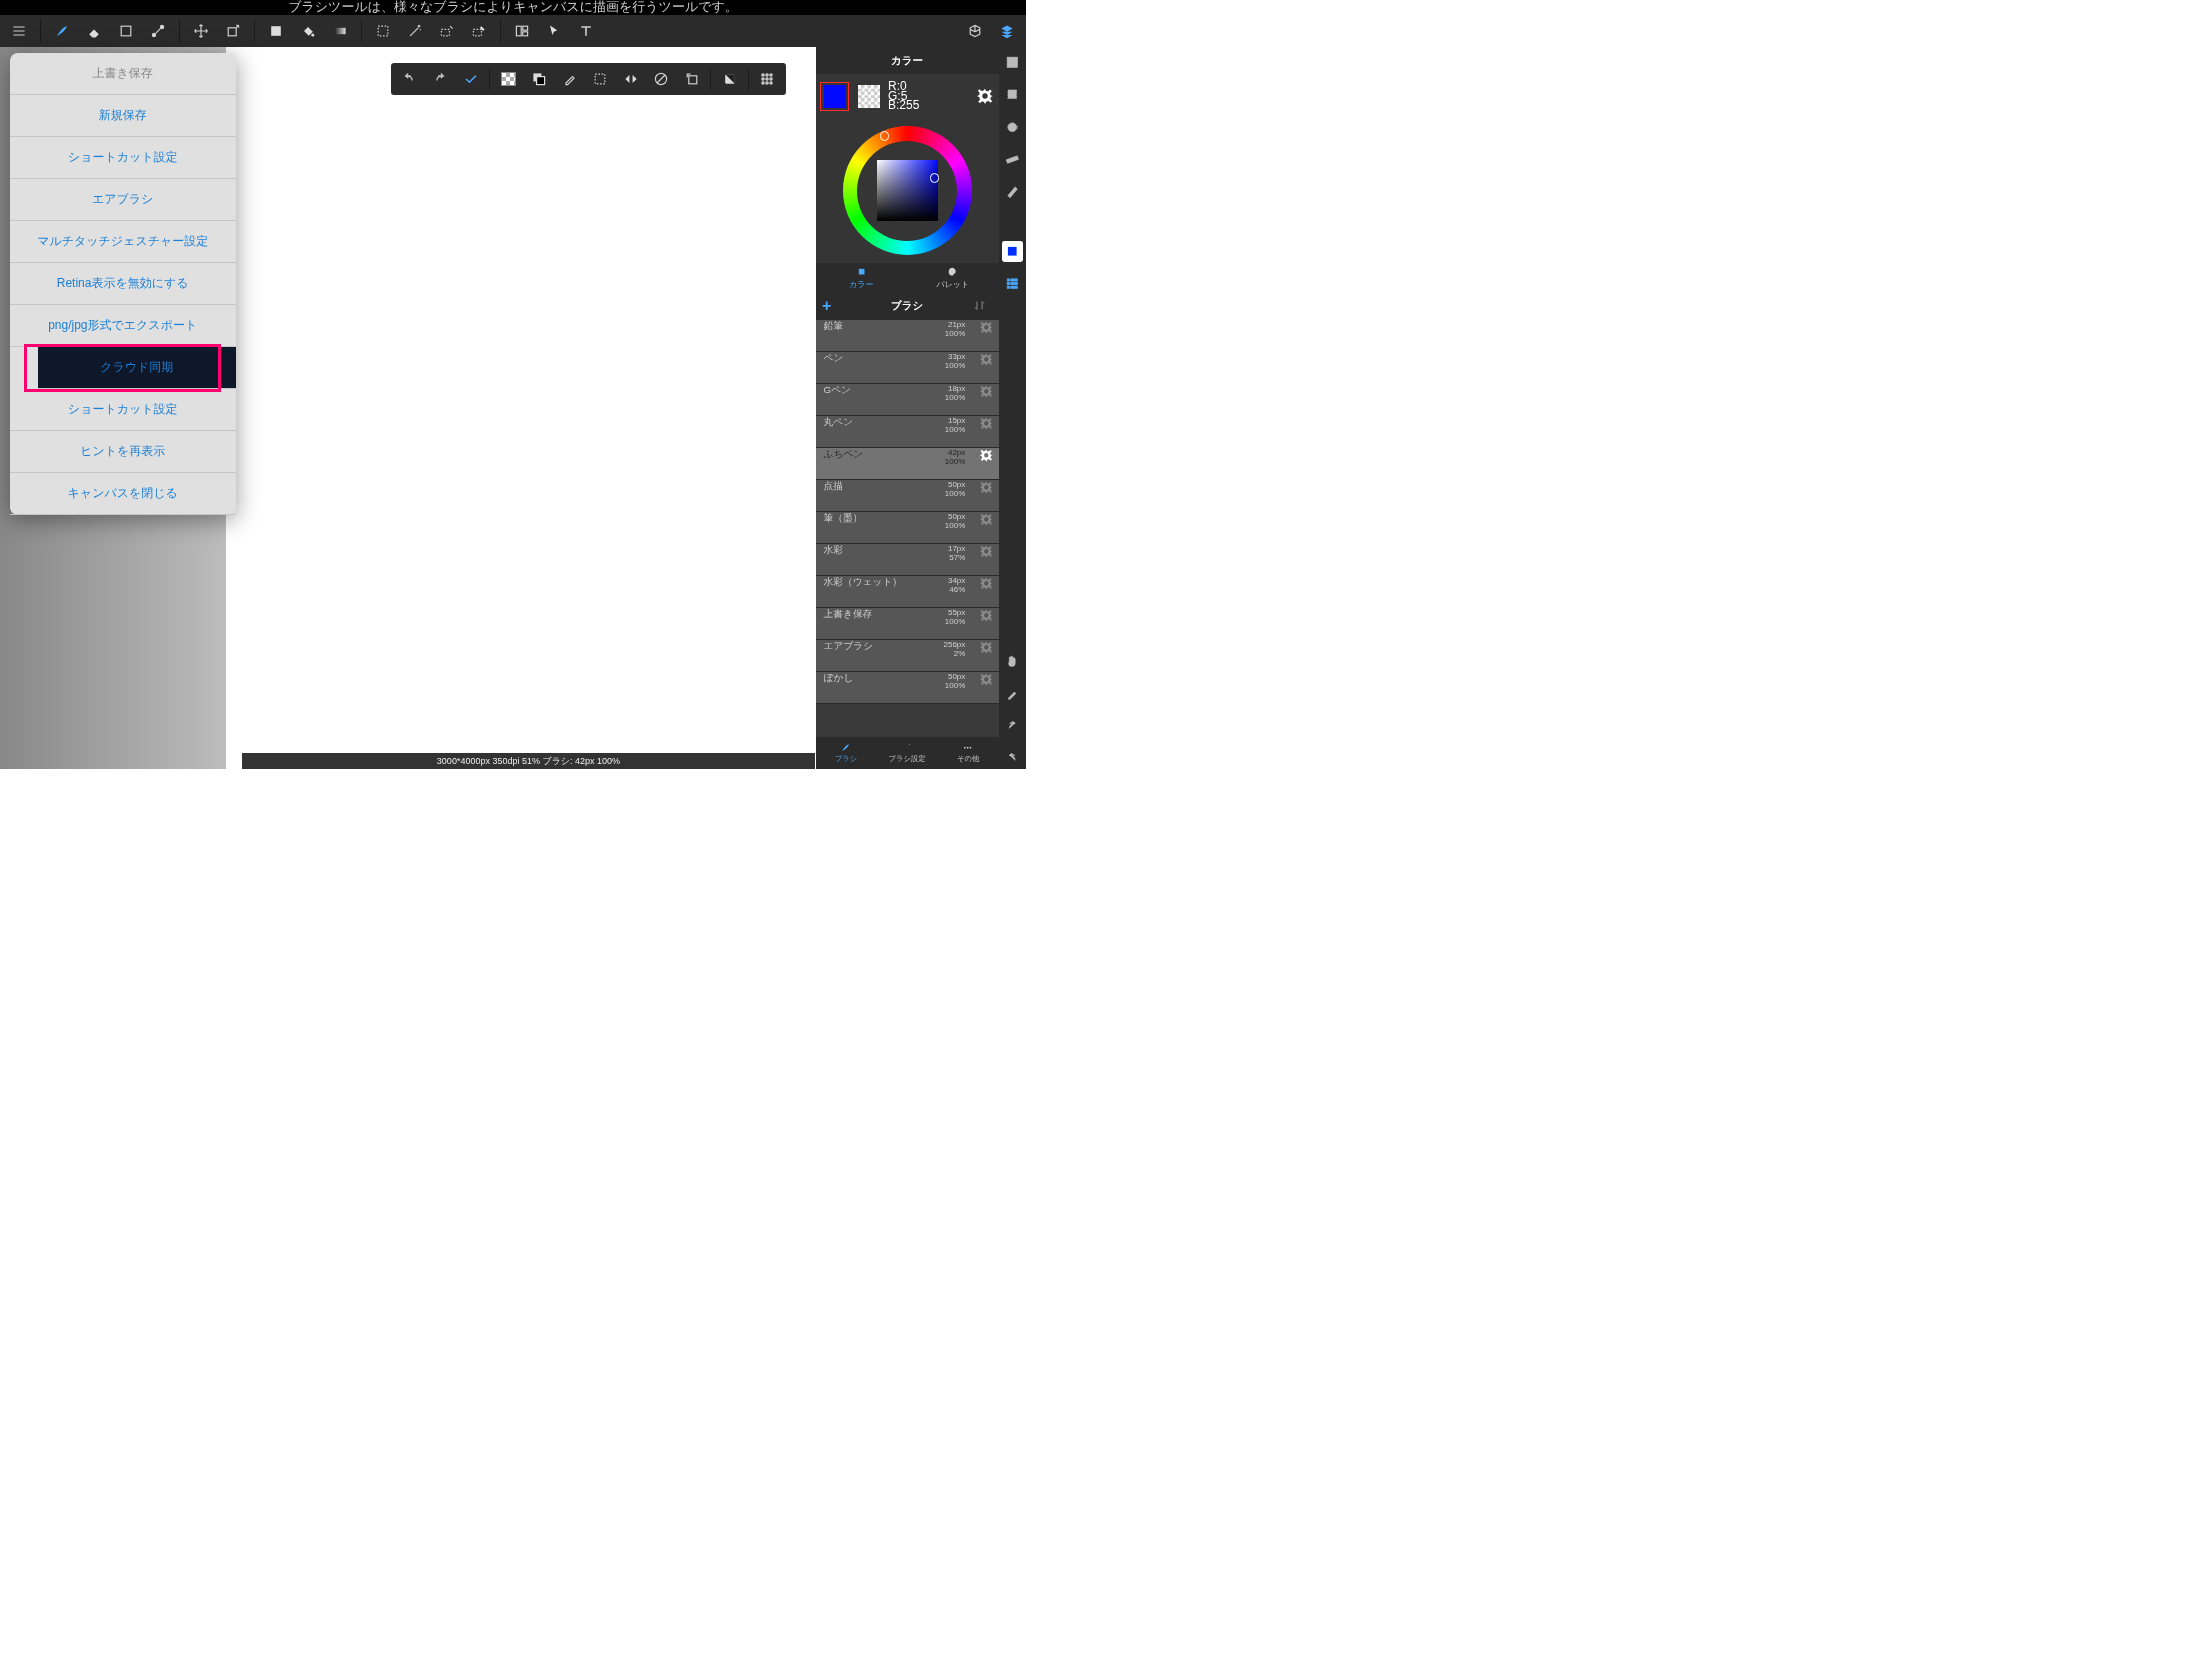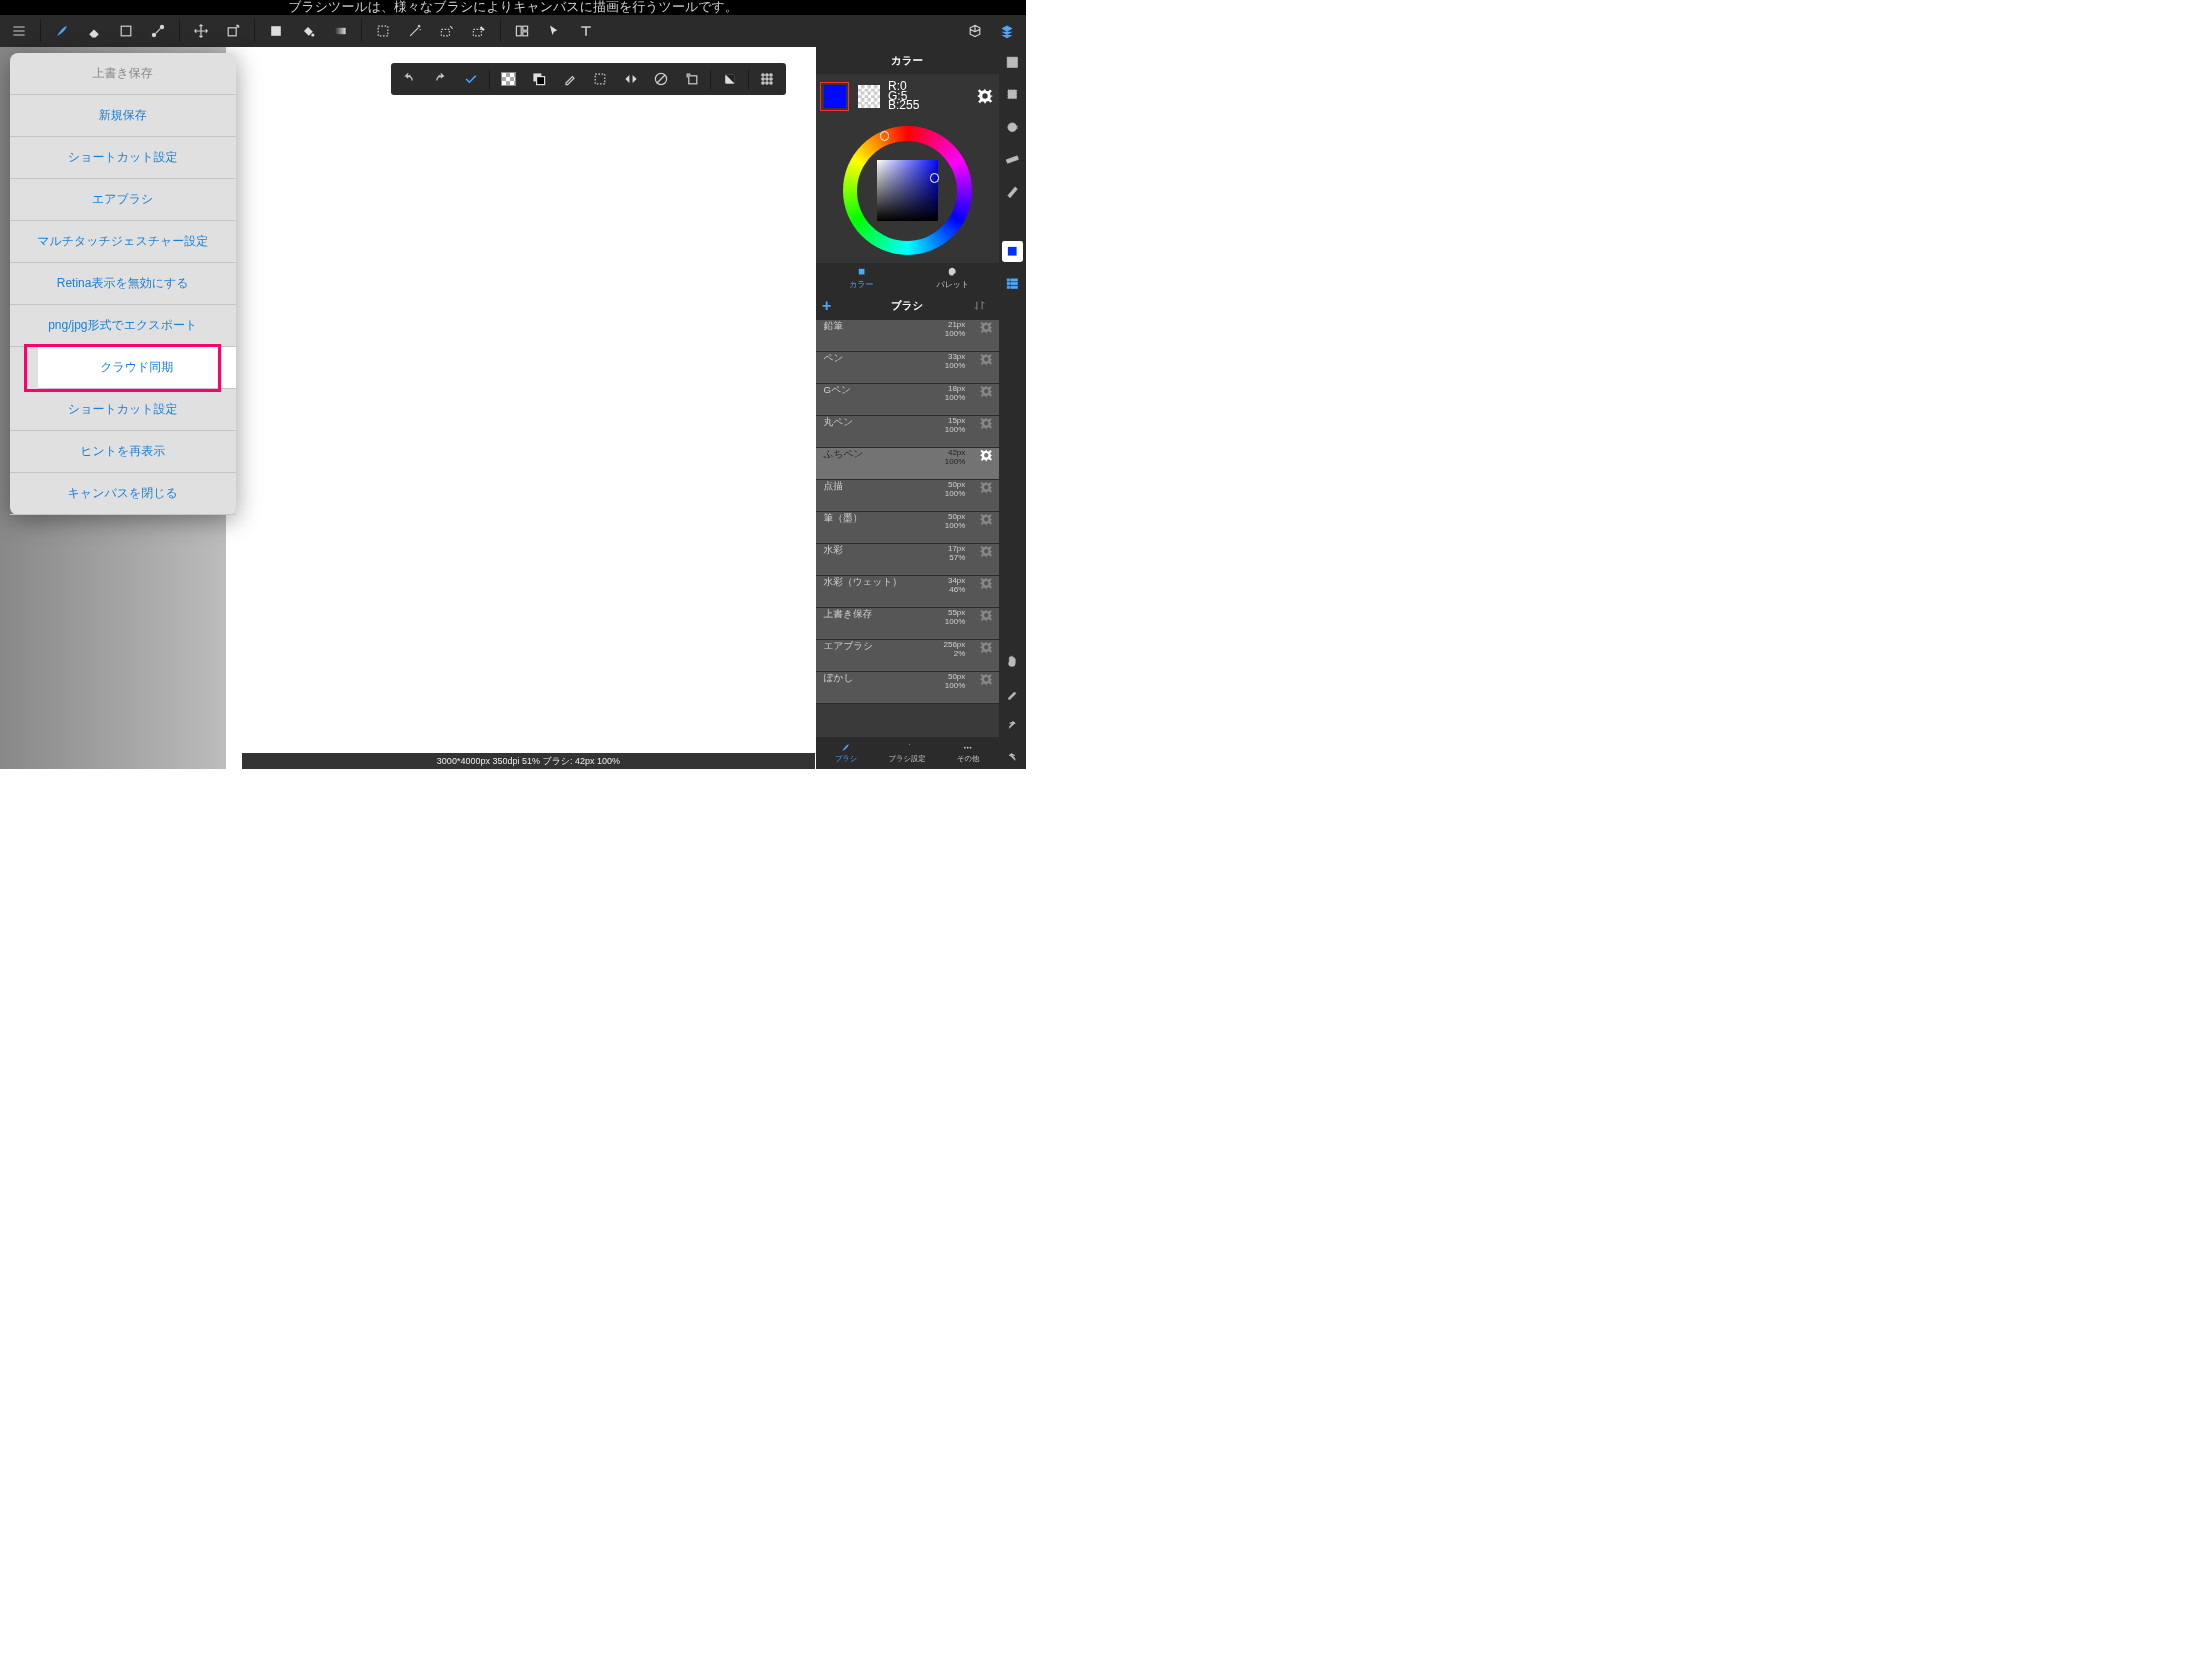--- a/index.html
+++ b/index.html
@@ -27,21 +27,21 @@
 .ct-sep { width: 0.8px; height: 21px; background: #1a1a1a; margin: 0 1.6px; }
 
 
 .left-strip { position: absolute; top: 47px; left: 0; width: 6.5px; bottom: 0; background: linear-gradient(#2d7fc4 0 242px, #3a9de8 242px 291px, transparent 291px); }
 
 
 .menu-popover { position: absolute; top: 53px; left: 9.7px; width: 226px; background: #e0e0e0; border-radius: 8px; box-shadow: 0 4.8px 24px rgba(0,0,0,0.4); z-index: 10; overflow: visible; }
 .menu-popover::before { content: ""; position: absolute; top: -6.5px; left: 6.5px; border: 6.5px solid transparent; border-bottom-color: #e0e0e0; }
 .menu-item { height: 42px; display: flex; align-items: center; justify-content: center; font-size: 12px; color: #1b7fd6; border-bottom: 0.8px solid #c5c5c5; cursor: pointer; position: relative; }
 .menu-item.disabled { color: #888; }
-.menu-item.highlighted { background: #ffffff; margin-left: 28px; }
+.menu-item.highlighted { background: #0f172a; margin-left: 28px; }
 .menu-highlight-box { position: absolute; border: 3.2px solid #ff006e; pointer-events: none; }
 
 
 .sidebar { position: absolute; top: 47px; right: 27.4px; width: 183px; bottom: 0; background: #3a3a3a; color: #d0d0d0; display: flex; flex-direction: column; z-index: 3; }
 .sidebar-header { height: 27.4px; background: #2b2b2b; display: flex; align-items: center; justify-content: center; font-size: 10.5px; font-weight: 600; color: #fff; }
 
 .color-row { height: 44px; display: flex; align-items: center; padding: 3.2px 4.8px; gap: 4.8px; background: #353535; }
 .swatch { width: 29px; height: 29px; border: 1.6px solid transparent; position: relative; }
 .swatch.fg { border-color: #ff3030; }
 .swatch-inner { position: absolute; inset: 2.4px; }

